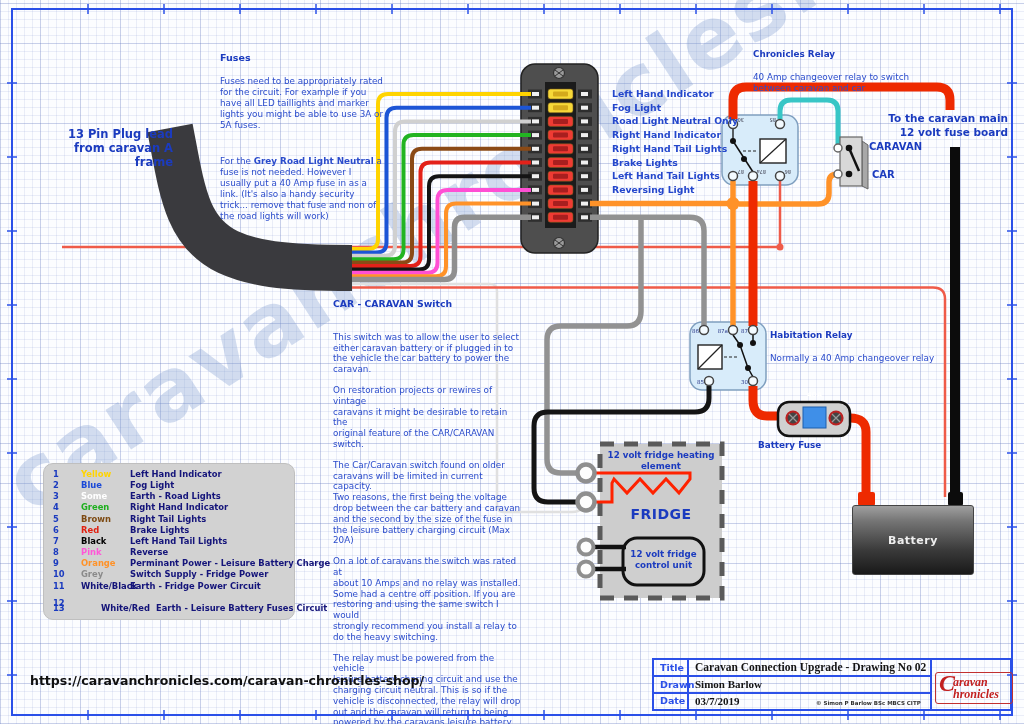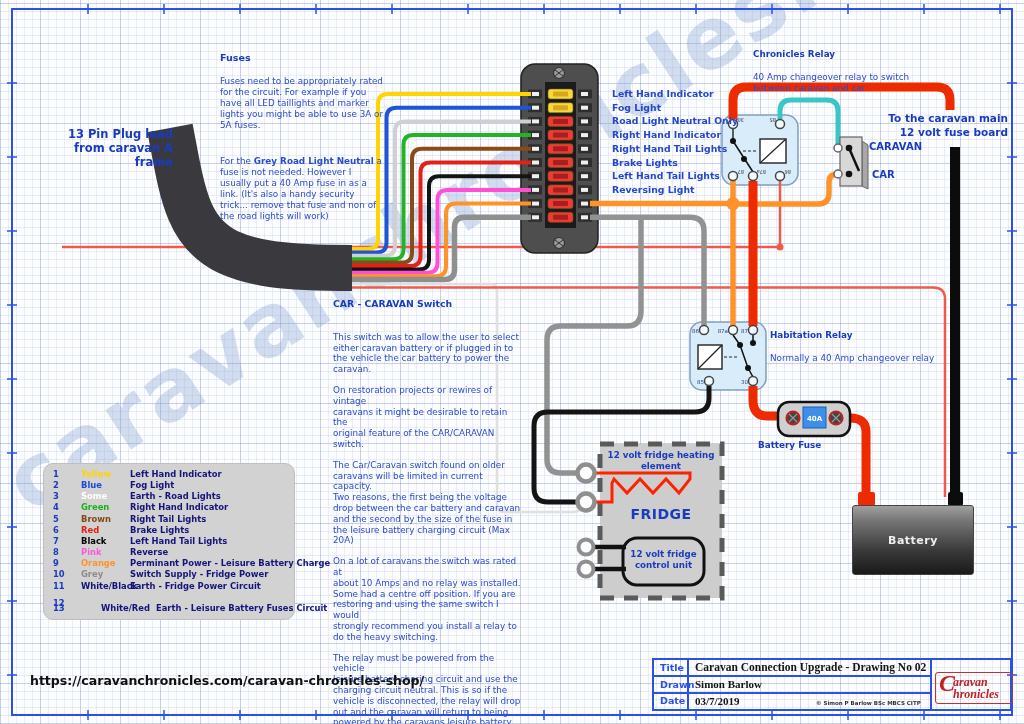--- a/index.html
+++ b/index.html
@@ -27,21 +27,21 @@
   #car-lbl{left:872px;top:169px;font-size:10px;}
   #habitation-note{left:770px;top:330px;width:190px;font-size:8.8px;line-height:11px;}
   #batteryfuse-note{left:758px;top:440px;width:120px;font-size:8.8px;line-height:10.6px;}
   #fuse-labels .fuse-label{position:absolute;left:612px;font-size:9.3px;font-weight:bold;color:#2447cc;white-space:nowrap;}
   #car-note{left:333px;top:299px;width:190px;font-size:8.8px;line-height:10.8px;}
   #car-note .h{font-size:9.3px;}
   #car-note p{margin:0 0 10px 0;}
   #fridge-title{left:600px;top:506px;width:122px;text-align:center;font-size:14px;letter-spacing:.5px;}
   #heating-lbl{left:600px;top:450px;width:122px;text-align:center;font-size:8.7px;line-height:10.5px;}
   #control-lbl{left:623px;top:549px;width:81px;text-align:center;font-size:8.7px;line-height:10.5px;}
-  #fuse-rating{left:803px;top:408px;width:23px;height:21px;display:flex;align-items:center;justify-content:center;
+  #fuse-rating{left:803px;top:384px;width:23px;height:21px;display:flex;align-items:center;justify-content:center;
     color:#fff;font-size:7px;font-weight:bold;}
   #battery{left:852px;top:505px;width:120px;height:68px;border-radius:3px;
     background:linear-gradient(180deg,#a0a0a0 0%,#757575 22%,#3a3a3a 65%,#191919 100%);
     border:1px solid #444;display:flex;align-items:center;justify-content:center;}
   #battery span{color:#efefef;font-weight:bold;font-size:11px;letter-spacing:.5px;}
   #legend{left:43px;top:463px;width:250px;height:155px;background:#d2d2d2;border:1px solid #bfbfbf;border-radius:10px;}
   .leg-row{position:absolute;height:11px;font-size:8.4px;font-weight:bold;white-space:nowrap;}
   .leg-num{position:absolute;left:9px;color:#1b3bbf;}
   .leg-col{position:absolute;left:37px;}
   .leg-desc{position:absolute;left:86px;color:#14147a;}

